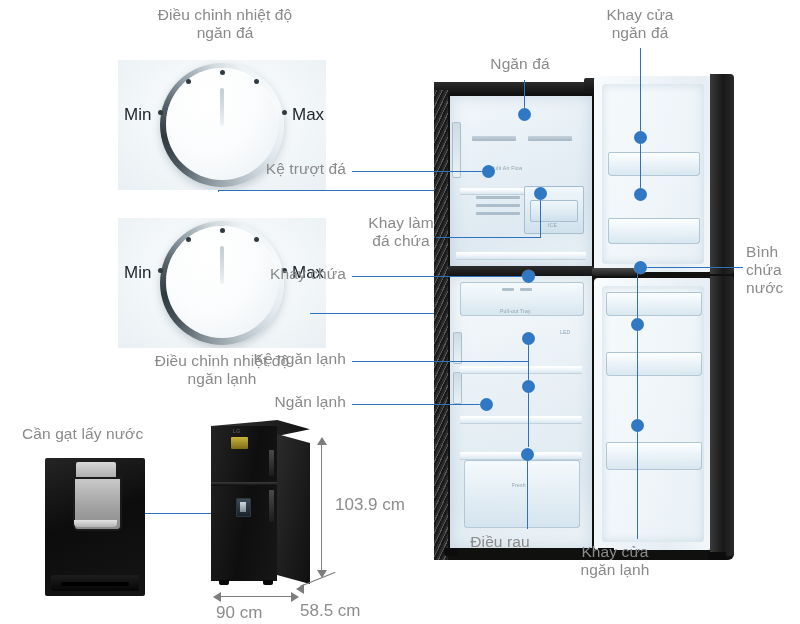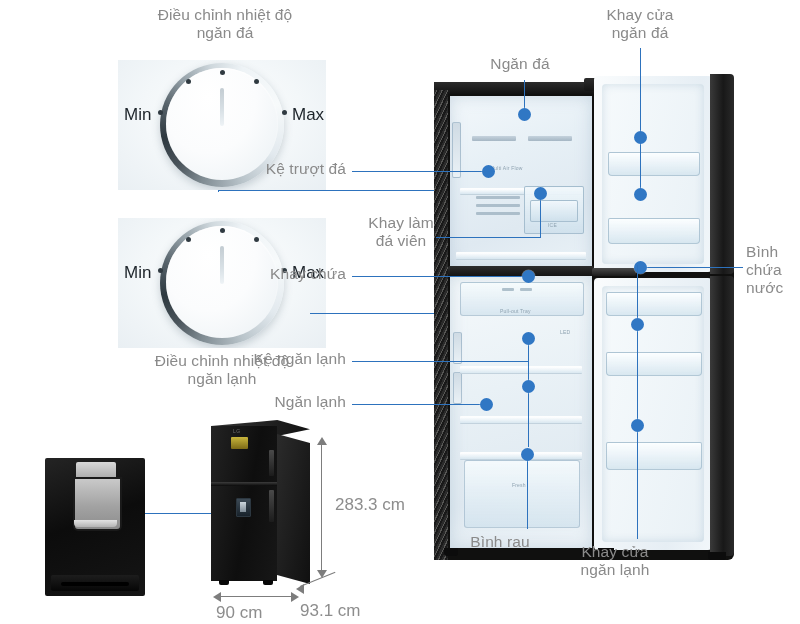--- a/index.html
+++ b/index.html
@@ -488,21 +488,21 @@
 ngăn đá</div>
   <div class="ln v" style="left:640px; top:48px; height:150px;"></div>
   <div class="dot" style="left:640px; top:137px;"></div>
   <div class="dot" style="left:640px; top:194px;"></div>
 
   <div class="lbl r" style="left:250px; top:160px; width:96px;">Kệ trượt đá</div>
   <div class="ln h" style="left:352px; top:171px; width:136px;"></div>
   <div class="dot" style="left:488px; top:171px;"></div>
 
   <div class="lbl c" style="left:346px; top:214px; width:110px;">Khay làm
-đá viên</div>
+đá chứa</div>
   <div class="ln h" style="left:436px; top:237px; width:104px;"></div>
   <div class="ln v" style="left:540px; top:193px; height:45px;"></div>
   <div class="dot" style="left:540px; top:193px;"></div>
 
   <div class="lbl r" style="left:246px; top:265px; width:100px;">Khay chứa</div>
   <div class="ln h" style="left:352px; top:276px; width:176px;"></div>
   <div class="dot" style="left:528px; top:276px;"></div>
 
   <div class="lbl l" style="left:746px; top:243px; width:60px;">Bình
 chứa
@@ -513,30 +513,31 @@
   <div class="lbl r" style="left:232px; top:350px; width:114px;">Kệ ngăn lạnh</div>
   <div class="ln h" style="left:352px; top:361px; width:176px;"></div>
   <div class="ln v" style="left:528px; top:338px; height:109px;"></div>
   <div class="dot" style="left:528px; top:338px;"></div>
   <div class="dot" style="left:528px; top:386px;"></div>
 
   <div class="lbl r" style="left:246px; top:393px; width:100px;">Ngăn lạnh</div>
   <div class="ln h" style="left:352px; top:404px; width:130px;"></div>
   <div class="dot" style="left:486px; top:404px;"></div>
 
-  <div class="lbl c" style="left:440px; top:533px; width:120px;">Bình rau</div>
+  <div class="lbl c" style="left:440px; top:533px; width:120px;">Điều rau</div>
   <div class="ln v" style="left:527px; top:454px; height:75px;"></div>
   <div class="dot" style="left:527px; top:454px;"></div>
 
   <div class="lbl c" style="left:545px; top:543px; width:140px;">Khay cửa
 ngăn lạnh</div>
   <div class="ln v" style="left:637px; top:265px; height:274px;"></div>
   <div class="dot" style="left:637px; top:324px;"></div>
   <div class="dot" style="left:637px; top:425px;"></div>
 
+  <div class="lbl l" style="left:22px; top:425px; width:200px;">Cần gạt lấy nước</div>
 
   <div id="disp">
     <div class="cap"></div>
     <div class="recess"></div>
     <div class="lipbar"></div>
     <div class="base"></div>
     <div class="basegroove"></div>
   </div>
   <div class="ln h" style="left:145px; top:513px; width:95px;"></div>
 
@@ -552,24 +553,24 @@
     <div class="wbox">
         <i></i>
       </div>
     <div class="mfoot" style="left:14px; top:160px; width:10px; height:5px;"></div>
     <div class="mfoot" style="left:58px; top:160px; width:10px; height:5px;"></div>
   </div>
 
   <div class="arrow-line" style="left:321px; top:443px; width:1px; height:130px;"></div>
   <div class="arrow-head" style="left:317px; top:437px; border-left:5px solid transparent; border-right:5px solid transparent; border-bottom:8px solid #7d7d7d;"></div>
   <div class="arrow-head" style="left:317px; top:570px; border-left:5px solid transparent; border-right:5px solid transparent; border-top:8px solid #7d7d7d;"></div>
-  <div class="dim" style="left:335px; top:494px;">283.3 cm</div>
+  <div class="dim" style="left:335px; top:494px;">103.9 cm</div>
 
   <div class="arrow-line" style="left:219px; top:596px; width:74px; height:1px;"></div>
   <div class="arrow-head" style="left:213px; top:592px; border-top:5px solid transparent; border-bottom:5px solid transparent; border-right:8px solid #7d7d7d;"></div>
   <div class="arrow-head" style="left:291px; top:592px; border-top:5px solid transparent; border-bottom:5px solid transparent; border-left:8px solid #7d7d7d;"></div>
   <div class="dim" style="left:216px; top:602px;">90 cm</div>
 
   <div class="arrow-line" style="left:300px; top:586px; width:38px; height:1px; transform:rotate(-22deg); transform-origin:left center;"></div>
   <div class="arrow-head" style="left:296px; top:584px; border-top:5px solid transparent; border-bottom:5px solid transparent; border-right:8px solid #7d7d7d;"></div>
-  <div class="dim" style="left:300px; top:600px;">93.1 cm</div>
+  <div class="dim" style="left:300px; top:600px;">58.5 cm</div>
 
 </div>
 
 </body></html>

